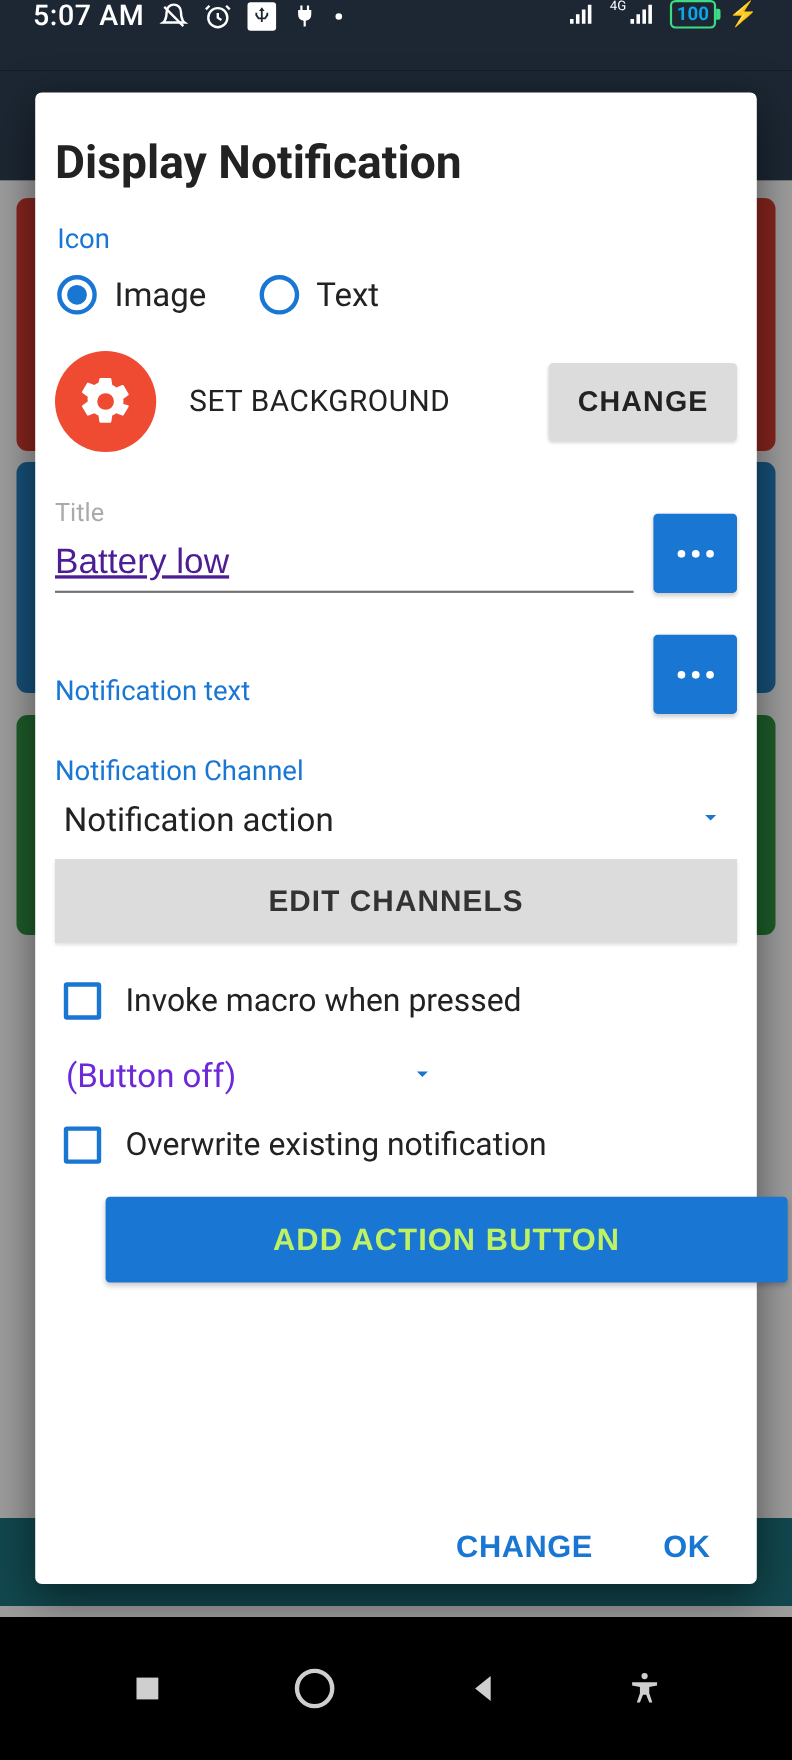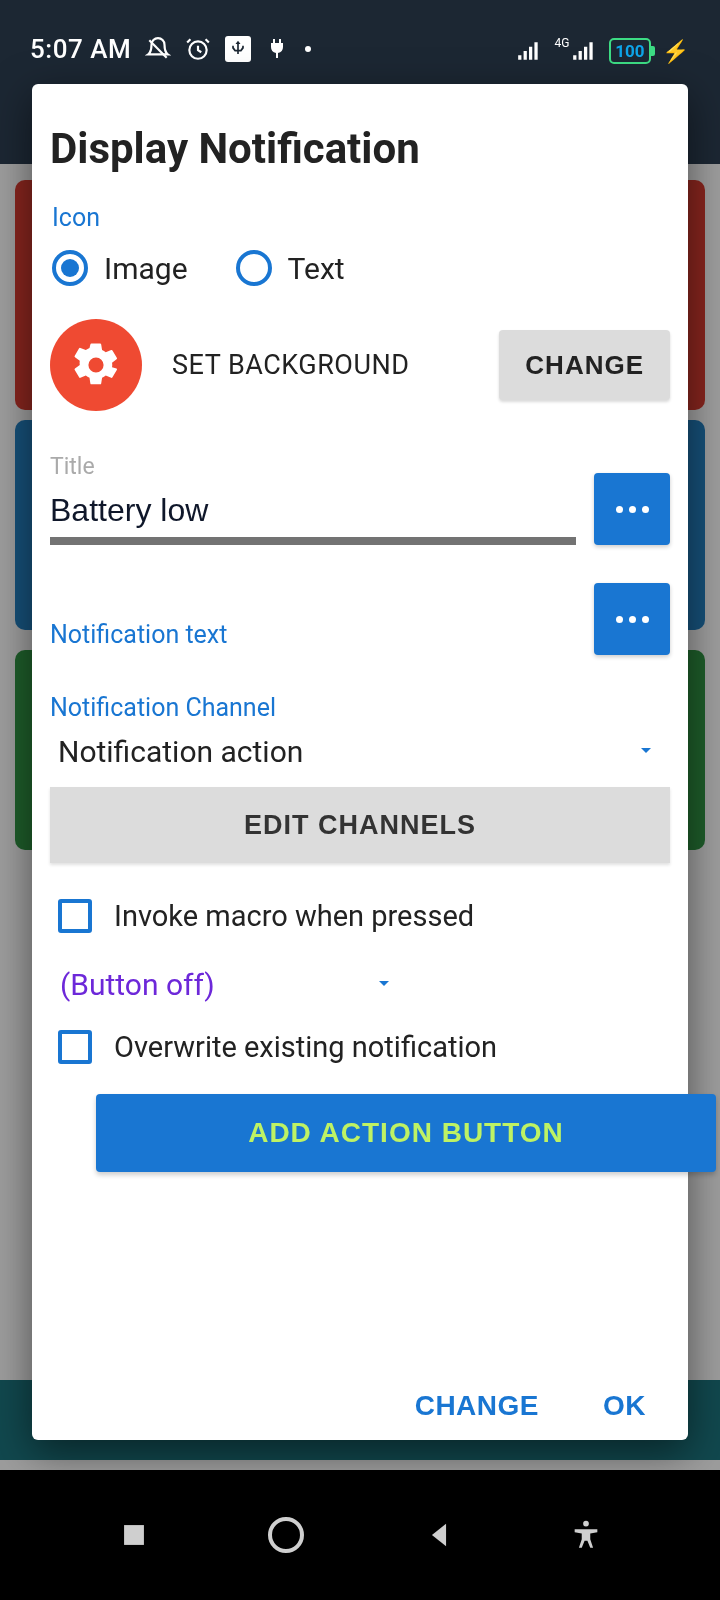--- a/index.html
+++ b/index.html
@@ -9,21 +9,21 @@
       background: #000;
       font-family: Roboto, 'Segoe UI', Arial, sans-serif;
       position: relative;
       overflow: hidden;
     }
     .status-bar {
       height: 64px;
       background: #1c2733;
       color: #fff;
       display: flex;
-      align-items: flex-end;
+      align-items: flex-start;
       padding: 0 30px;
       font-size: 26px;
     }
     .status-left { display: flex; align-items: center; gap: 14px; }
     .status-right { margin-left: auto; display: flex; align-items: center; gap: 12px; }
     .time { font-weight: 500; letter-spacing: 0.5px; }
     .status-icon { display: inline-flex; width: 26px; height: 26px; }
     .status-sep { width: 6px; height: 6px; border-radius: 50%; background: #fff; align-self: center; }
     .battery {
       display: inline-flex;
@@ -112,26 +112,27 @@
     }
 
     .input-group { margin-bottom: 38px; position: relative; }
     .input-label-gray { font-size: 23px; color: #aaa; margin-bottom: 6px; }
     .input-label-blue { font-size: 25px; color: #1976d2; margin-bottom: 6px; }
     .input-row { display: flex; align-items: flex-end; gap: 18px; }
     .text-input-wrap { flex: 1; }
     .text-input {
       width: 100%;
       border: none;
-      border-bottom: 8px solid #737373;
+      border-bottom: 2px solid #737373;
       font-size: 32px;
       padding: 6px 0 8px;
-      color: #0f172a;
+      color: #4c1d95;
       outline: none;
       background: transparent;
+      text-decoration: underline;
     }
     .text-input.thick { border-bottom-width: 4px; }
     .dots-btn {
       width: 76px; height: 72px;
       background: #1976d2; border: none; border-radius: 4px;
       display: flex; align-items: center; justify-content: center; gap: 6px;
       box-shadow: 0 2px 4px rgba(0,0,0,0.2);
     }
     .dots-btn .d { width: 7px; height: 7px; border-radius: 50%; background: #fff; }
 

